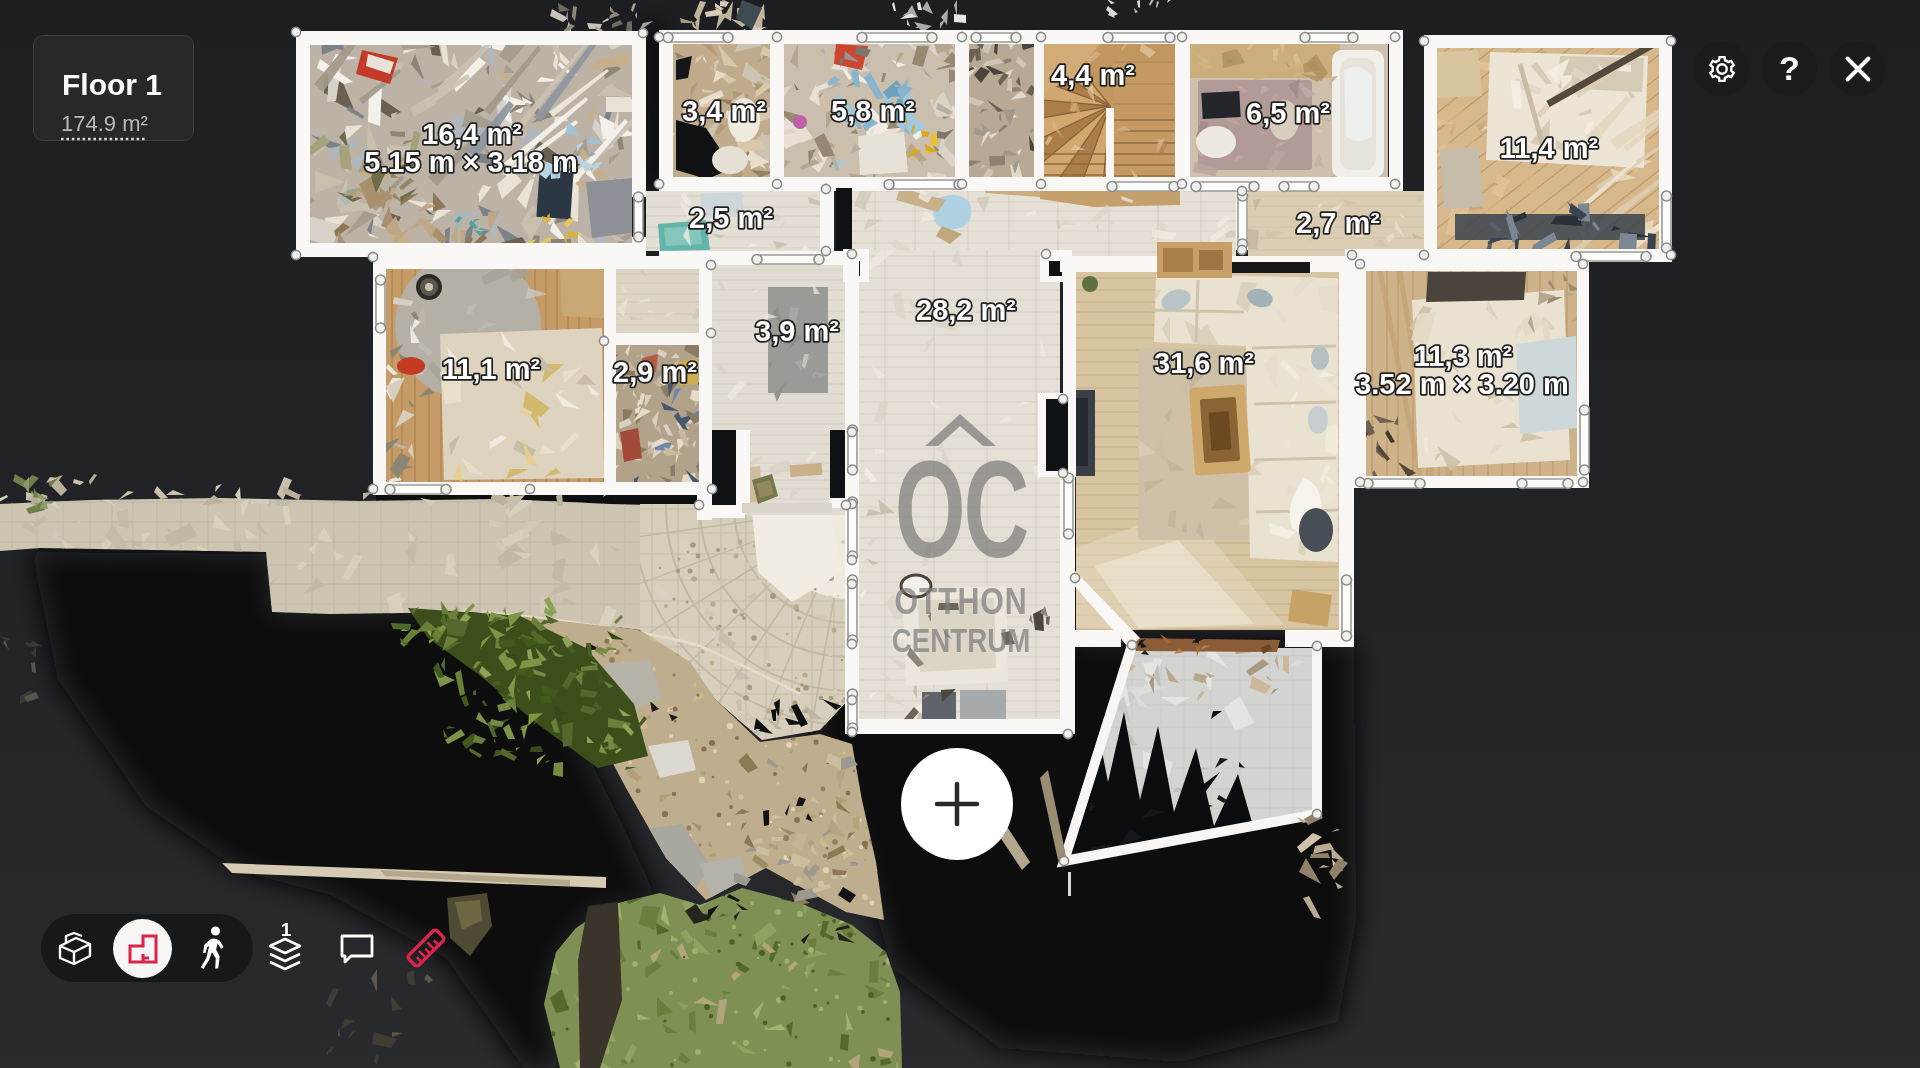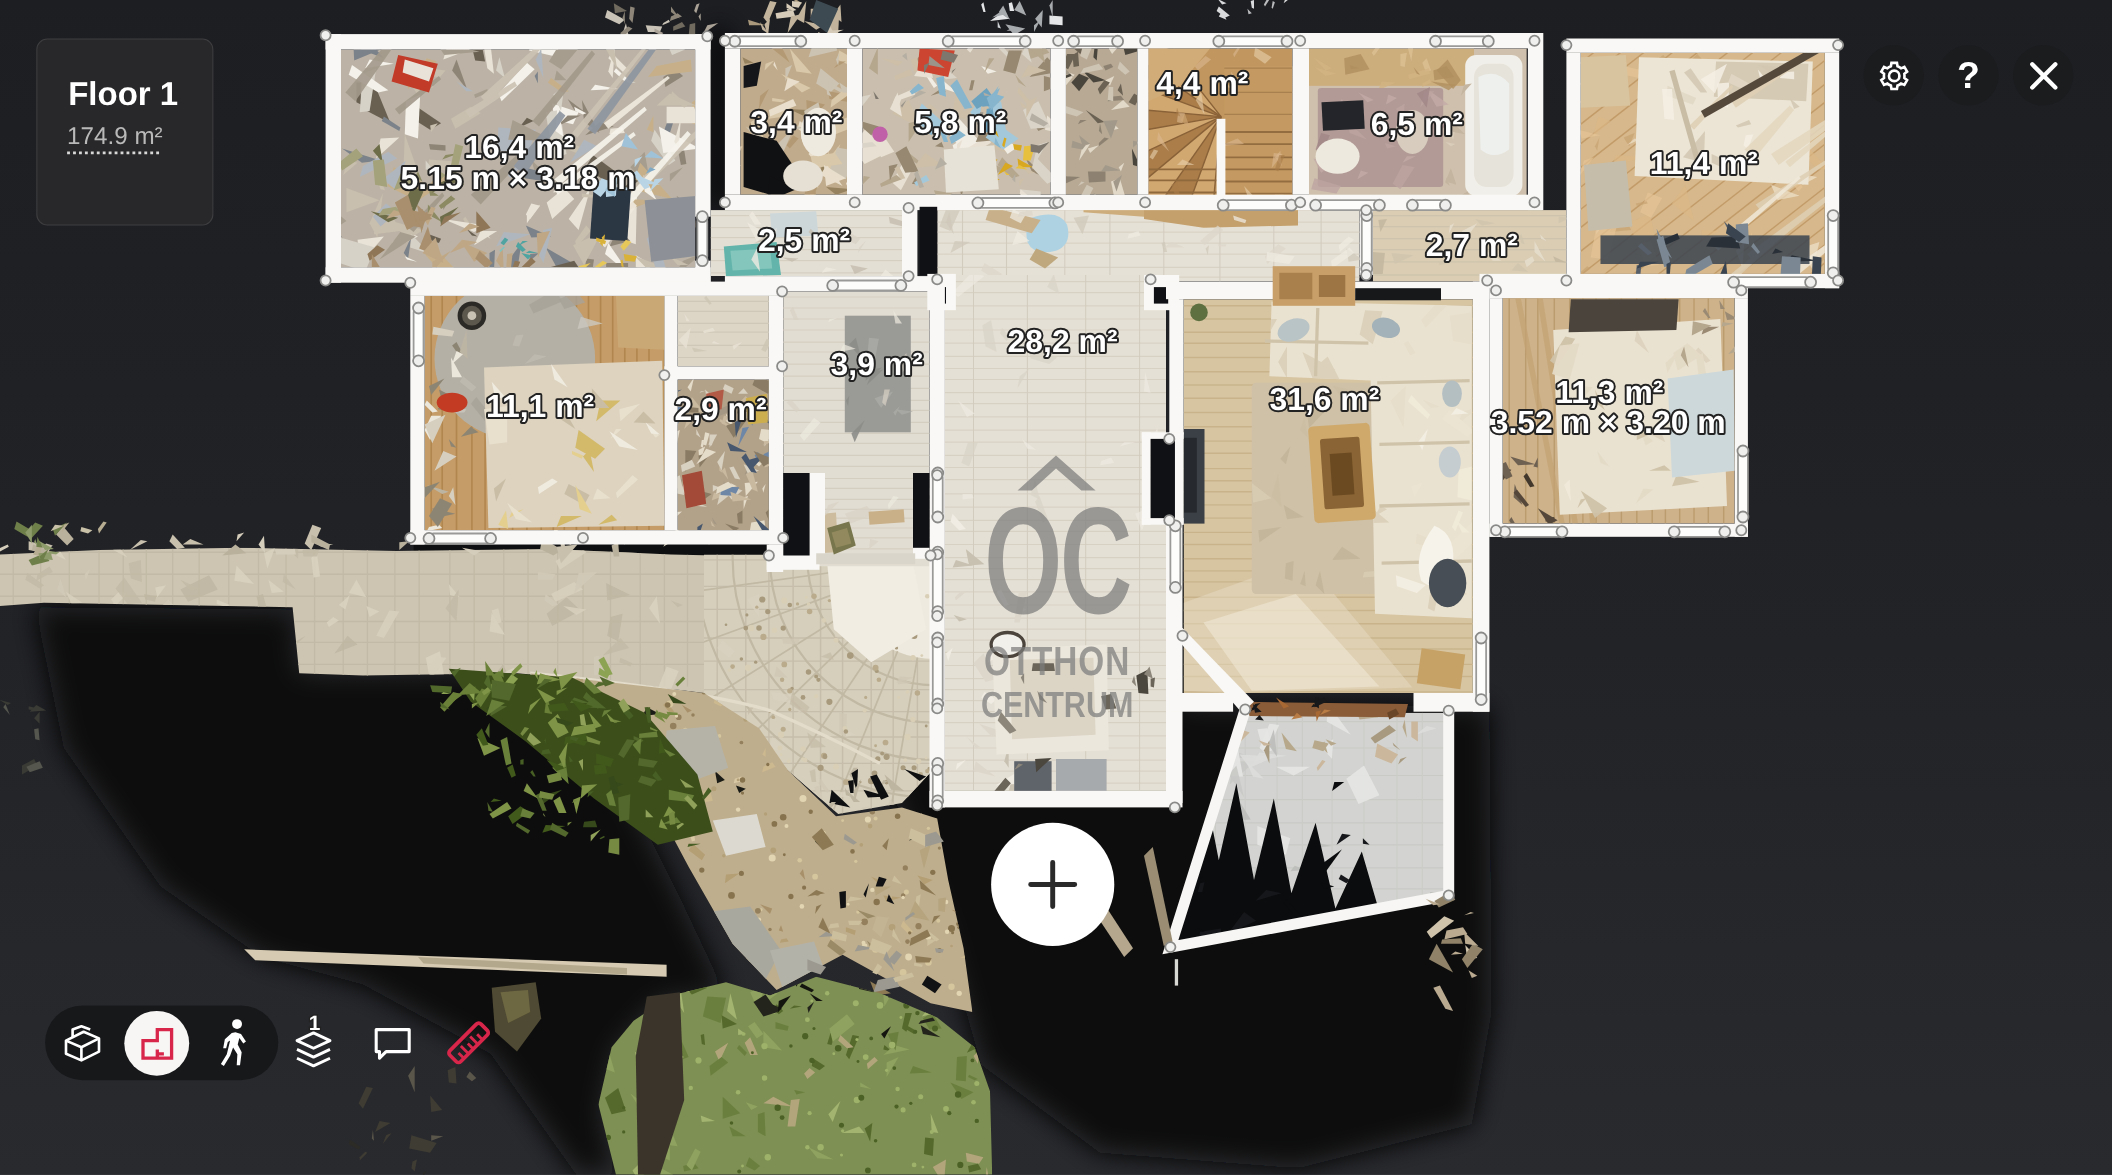--- a/index.html
+++ b/index.html
@@ -3150,21 +3150,21 @@
 
 <text x="655" y="382" font-size="29" font-weight="bold" fill="#ffffff" stroke="#222222" stroke-width="3.6" paint-order="stroke" stroke-linejoin="round" text-anchor="middle" font-family="Liberation Sans, sans-serif">2,9 m²</text>
 
 <text x="1204" y="373" font-size="29" font-weight="bold" fill="#ffffff" stroke="#222222" stroke-width="3.6" paint-order="stroke" stroke-linejoin="round" text-anchor="middle" font-family="Liberation Sans, sans-serif">31,6 m²</text>
 
 <text x="1463" y="366" font-size="29" font-weight="bold" fill="#ffffff" stroke="#222222" stroke-width="3.6" paint-order="stroke" stroke-linejoin="round" text-anchor="middle" font-family="Liberation Sans, sans-serif">11,3 m²</text>
 
 <text x="1462" y="394" font-size="29" font-weight="bold" fill="#ffffff" stroke="#222222" stroke-width="3.6" paint-order="stroke" stroke-linejoin="round" text-anchor="middle" font-family="Liberation Sans, sans-serif">3.52 m × 3.20 m</text>
 </svg>
 
-<div class="abs" style="left:33px;top:35px;width:161px;height:170px;background:#28282a;border:1px solid #3e3e40;border-radius:10px;box-sizing:border-box">
+<div class="abs" style="left:33px;top:35px;width:161px;height:106px;background:#28282a;border:1px solid #3e3e40;border-radius:10px;box-sizing:border-box">
 <svg width="159" height="133">
 
 <text x="28" y="59" font-size="30" font-weight="bold" fill="#ffffff" font-family="Liberation Sans, sans-serif">Floor 1</text>
 
 <text x="27" y="95" font-size="22" fill="#b9b9b9" font-family="Liberation Sans, sans-serif">174.9 m²</text>
 <line x1="27" y1="103" x2="111" y2="103" stroke="#d8d8d8" stroke-width="2.4" stroke-dasharray="2.6,2.8"></line>
 </svg>
 </div>
 
 <div class="abs" style="left:1694px;top:41px;width:55px;height:55px;border-radius:50%;background:#1b1c1e;display:flex;align-items:center;justify-content:center">

